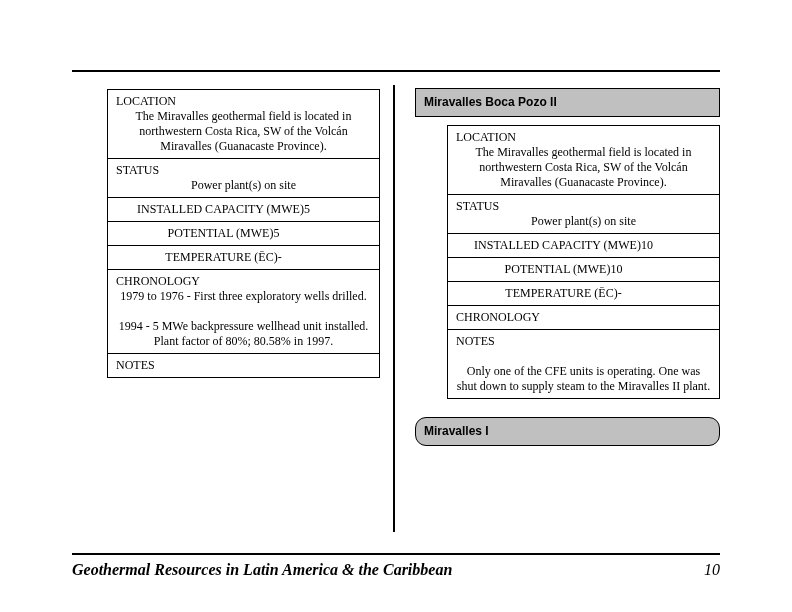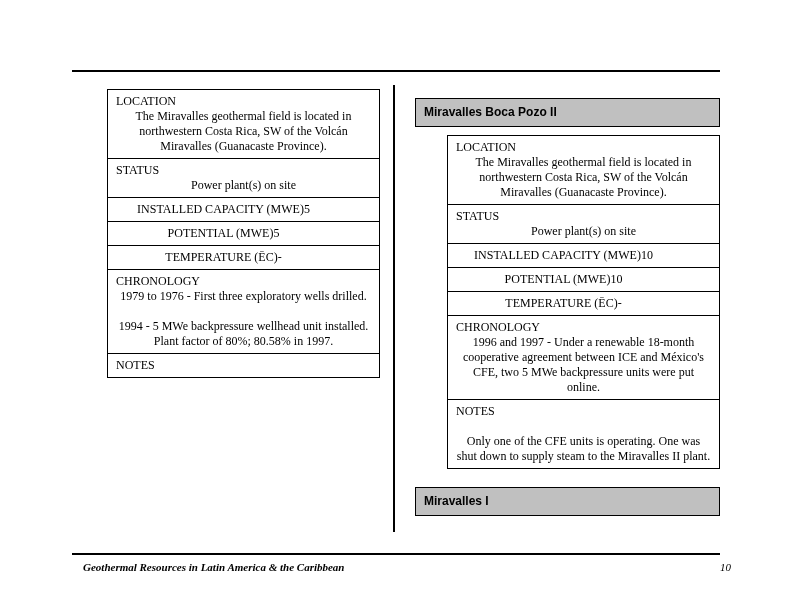--- a/index.html
+++ b/index.html
@@ -10,21 +10,21 @@
     color: #000;
   }
   .page { position: relative; width: 792px; height: 612px; background: #fff; overflow: hidden; }
 
   .rule { position: absolute; background: #000; }
   .top-rule { left: 72px; top: 70px; width: 648px; height: 2px; }
   .bottom-rule { left: 72px; top: 553px; width: 648px; height: 2px; }
   .col-divider { position: absolute; left: 393px; top: 85px; width: 2px; height: 447px; background: #000; }
 
   .col-left  { position: absolute; left: 75px;  top: 89px; width: 305px; }
-  .col-right { position: absolute; left: 415px; top: 98px; width: 305px; }
+  .col-right { position: absolute; left: 415px; top: 88px; width: 305px; }
 
   .tbl { border: 1px solid #000; background: #fff; margin-left: 32px; }
   .cell { border-bottom: 1px solid #000; padding: 4px 8px; font-size: 12px; line-height: 15px; }
   .tbl .cell:last-child { border-bottom: none; }
   .cell .label { display: block; }
   .cell .body-text { display: block; text-align: center; }
   .para2 { margin-top: 15px; }
 
   .metric { display: flex; justify-content: center; align-items: baseline; }
   .metric .val { padding-right: 40px; }
@@ -32,23 +32,23 @@
   .section-title {
     border: 1px solid #000;
     font-family: "Liberation Sans", sans-serif;
     font-weight: bold; font-size: 12px; line-height: 15px;
     padding: 6px 8px;
   }
   .title-gap { height: 8px; }
   .next-title { margin-top: 18px; }
 
   .footer {
-    position: absolute; left: 83px; top: 561px; width: 648px;
+    position: absolute; left: 72px; top: 561px; width: 648px;
     display: flex; justify-content: space-between;
-    font-size: 11px;
+    font-size: 16px;
   }
   .footer-left { font-weight: bold; font-style: italic; }
   .footer-right { font-style: italic; }
 </style>
 </head>
 <body>
 
 <div class="page">
 
   <div class="rule top-rule"></div>
@@ -108,28 +108,27 @@
       <div class="cell metric">
         <span>POTENTIAL (MWE)</span>
         <span class="val">10</span>
       </div>
       <div class="cell metric">
         <span>TEMPERATURE (ĒC)</span>
         <span class="val">-</span>
       </div>
       <div class="cell">
         <span class="label">CHRONOLOGY</span>
-        <span class="body-text">1996 and 1997 - Under a renewable 18-month cooperative agreement between ICE and México's CFE, two 5 MWe backpressure units were put online.</span>
       </div>
       <div class="cell">
         <span class="label">NOTES</span>
         <span class="body-text para2">Only one of the CFE units is operating.  One was shut down to supply steam to the Miravalles II plant.</span>
       </div>
     </div>
-    <div class="section-title next-title" style="background: rgb(192, 192, 192);">
+    <div class="section-title next-title" style="background: rgb(192, 192, 192); border-radius: 11px;">
       <span>Miravalles I</span>
     </div>
   </div>
 
   <div class="rule bottom-rule"></div>
 
   <div class="footer">
     <span class="footer-left">Geothermal Resources in Latin America &amp; the Caribbean</span>
     <span class="footer-right">10</span>
   </div>

